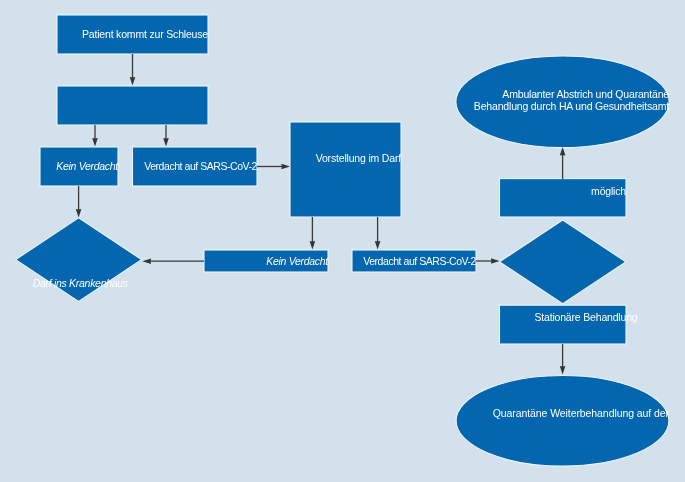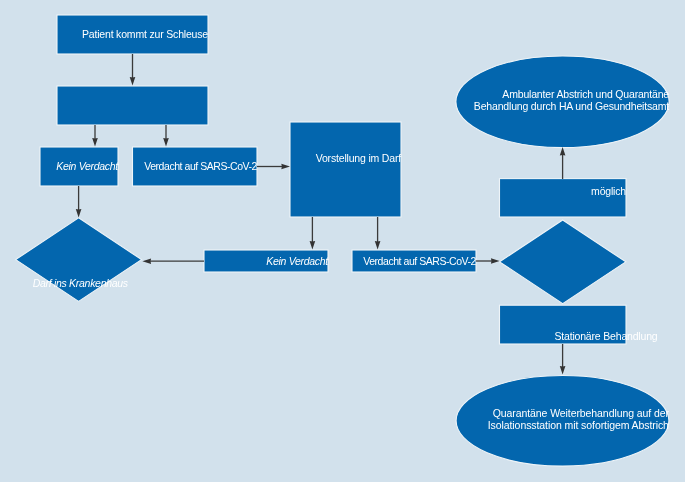--- a/index.html
+++ b/index.html
@@ -121,22 +121,21 @@
 
   <div class="txt" style="left:499.5px;top:184.9px;width:126.5px;">
     <span>möglich</span>
   </div>
 
   <div class="txt" style="left:456px;top:87.9px;width:213px;">
     <span>Ambulanter Abstrich und Quarantäne</span>
     <span>Behandlung durch HA und Gesundheitsamt</span>
   </div>
 
-  <div class="txt" style="left:499.5px;top:330px;width:138px;padding-left:20px;">
+  <div class="txt" style="left:499.5px;top:311px;width:138px;">
     <span>Stationäre Behandlung</span>
   </div>
 
   <div class="txt loose1" style="left:456.1px;top:406.6px;width:212.8px;">
     <span>Quarantäne Weiterbehandlung auf der</span>
-    <span>Isolationsstation mit sofortigem Abstrich</span>
   </div>
 
 </div>
 
 </body></html>

